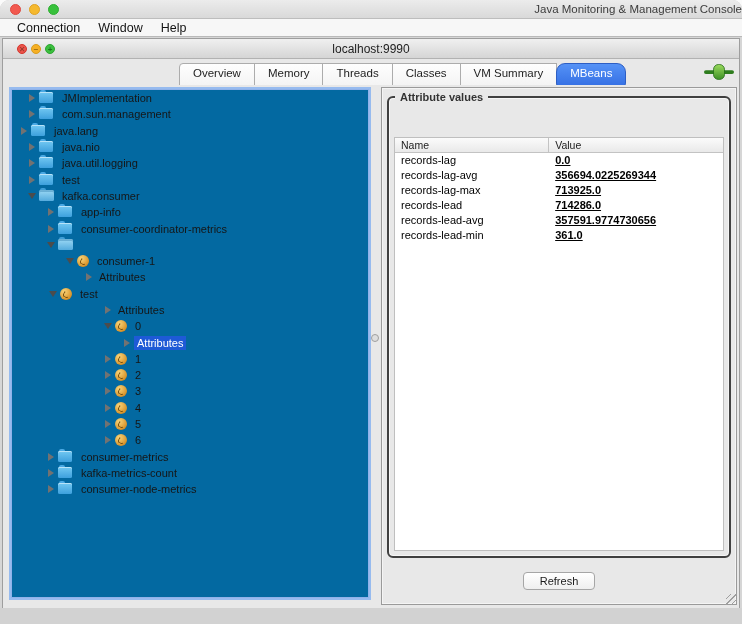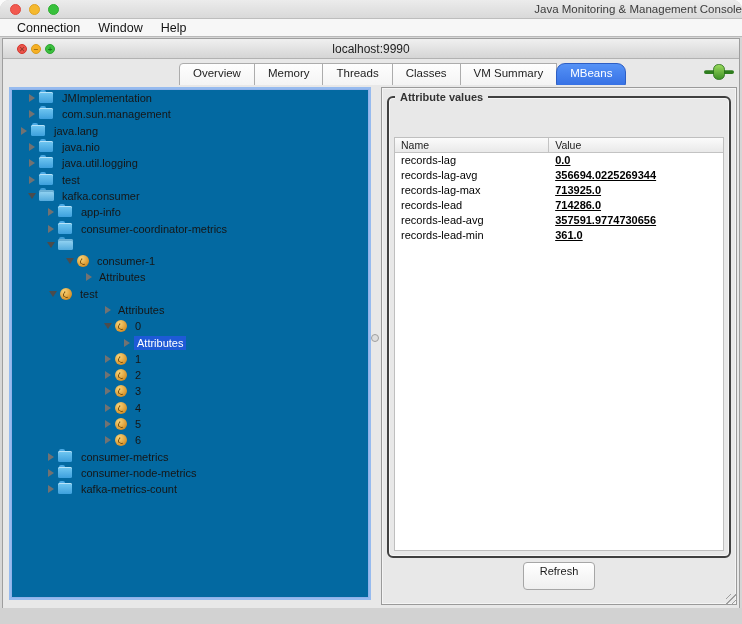--- a/index.html
+++ b/index.html
@@ -87,21 +87,21 @@
     border:1px solid #bfbfbf;overflow:hidden;margin-top:32px;}
   .attr-head{display:flex;height:15px;background:linear-gradient(#fbfbfb,#e9e9e9);border-bottom:1px solid #c3c3c3;}
   .attr-head .hcell{font-size:10.5px;color:#222;line-height:15px;padding-left:6px;}
   .attr-head .hcell.name{width:47%;border-right:1px solid #c3c3c3;}
   .attr-head .hcell.value{flex:1;}
   .attr-row{display:flex;height:15px;}
   .attr-row .cell{font-size:11px;color:#000;line-height:15px;padding-left:6px;white-space:nowrap;overflow:hidden;}
   .attr-row .cell.name{width:47%;}
   .attr-row .cell.value{flex:1;font-weight:bold;text-decoration:underline;}
   .refresh-btn{position:absolute;left:50%;bottom:14px;transform:translateX(-50%);
-    min-width:72px;height:28px;border:1px solid #a6a6a6;border-radius:4px;
+    min-width:72px;height:18px;border:1px solid #a6a6a6;border-radius:4px;
     background:linear-gradient(#ffffff,#efefef);font-size:11px;color:#1a1a1a;text-align:center;
     line-height:16px;padding:0 12px;cursor:default;}
 
   
   .grip{position:absolute;right:2px;bottom:2px;width:11px;height:11px;
     background:repeating-linear-gradient(135deg,transparent 0 3px,#9f9f9f 3px 4px);}
   .bottom-strip{position:absolute;left:0;top:608px;width:742px;height:16px;background:#d2d2d2;}
 </style>
 </head>
 <body>
@@ -311,28 +311,28 @@
               <span class="tri-right"></span>
             </span>
             <span class="ticon folder"></span>
             <span class="tree-label">consumer-metrics</span>
           </div>
           <div class="tree-row" style="padding-left: 31px;">
             <span class="arrow">
               <span class="tri-right"></span>
             </span>
             <span class="ticon folder"></span>
+            <span class="tree-label">kafka-metrics-count</span>
+          </div>
+          <div class="tree-row" style="padding-left: 31px;">
+            <span class="arrow">
+              <span class="tri-right"></span>
+            </span>
+            <span class="ticon folder"></span>
             <span class="tree-label">consumer-node-metrics</span>
-          </div>
-          <div class="tree-row" style="padding-left: 31px;">
-            <span class="arrow">
-              <span class="tri-right"></span>
-            </span>
-            <span class="ticon folder"></span>
-            <span class="tree-label">kafka-metrics-count</span>
           </div>
         </div>
       <div class="divider-handle"></div>
 
       <div class="right-panel">
         <div class="group-box">
           <div class="group-title">Attribute values</div>
           <div class="attr-table">
             <div class="attr-head">
                 <span class="hcell name">Name</span>

